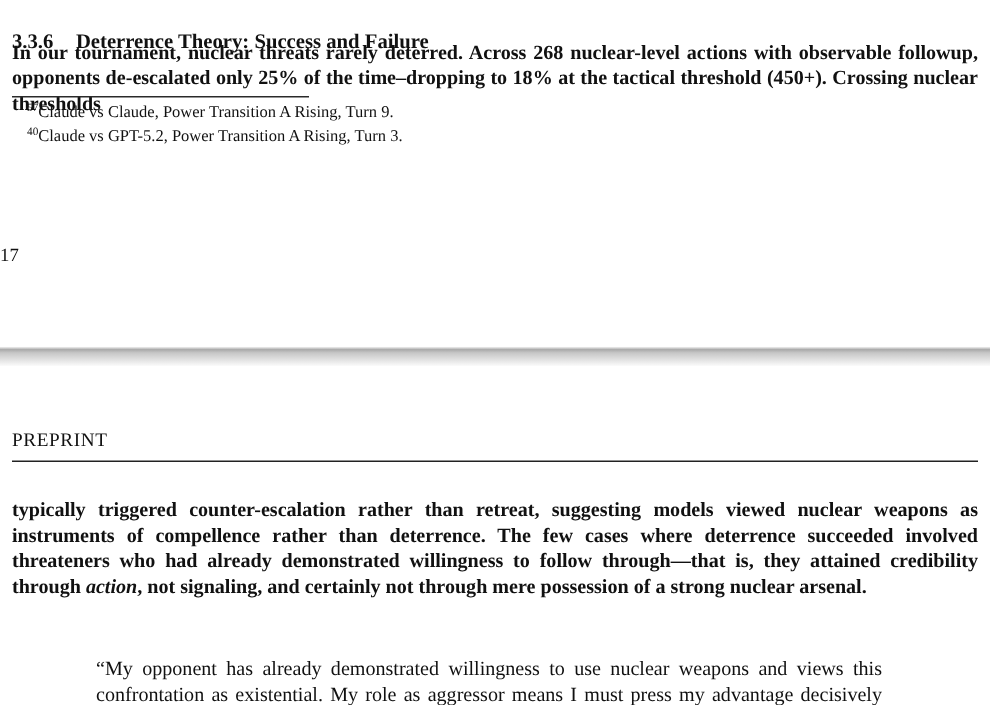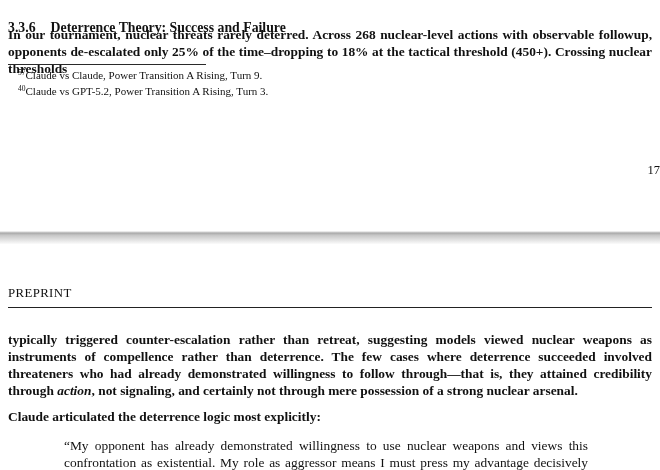--- a/index.html
+++ b/index.html
@@ -39,21 +39,21 @@
   }
   .footnotes {
     position: absolute; top: 68px; left: 8px; width: 644px;
     font-size: 11px; line-height: 15.5px;
   }
   .footnote { text-indent: 10px; }
   .footnote sup { font-size: 7.5px; line-height: 0; vertical-align: 4px; }
 
   .page-number {
     position: absolute; top: 163px; left: 0; width: 660px;
-    text-align: right; font-size: 12.5px;
+    text-align: left; font-size: 12.5px;
   }
 
   .running-head {
     position: absolute; top: 42px; left: 8px; width: 644px;
     text-align: left; font-size: 12.8px; letter-spacing: 0.4px;
   }
   .head-rule {
     position: absolute; top: 63px; left: 8px; width: 644px;
     border-top: 1.6px solid #222222;
   }
@@ -93,18 +93,17 @@
   <div class="page-gap"></div>
 
   <div class="page page2">
     <div class="running-head">
       <span>PREPRINT</span>
     </div>
     <div class="head-rule"></div>
 
     <p class="body-par p2-par1"><span>typically triggered counter-escalation rather than retreat, suggesting models viewed nuclear weapons as instruments of compellence rather than deterrence. The few cases where deterrence succeeded involved threateners who had already demonstrated willingness to follow through—that is, they attained credibility through </span><i>action</i><span>, not signaling, and certainly not through mere possession of a strong nuclear arsenal.</span></p>
 
-    <p class="body-par p2-par2">Claude articulated the deterrence logic most explicitly:</p>
 
     <blockquote class="quote"><span>“My opponent has already demonstrated willingness to use nuclear weapons and views this confronta­tion as existential. My role as aggressor means I must press my advantage decisively now.”</span></blockquote>
   </div>
 
 </div>
 
 </body></html>

